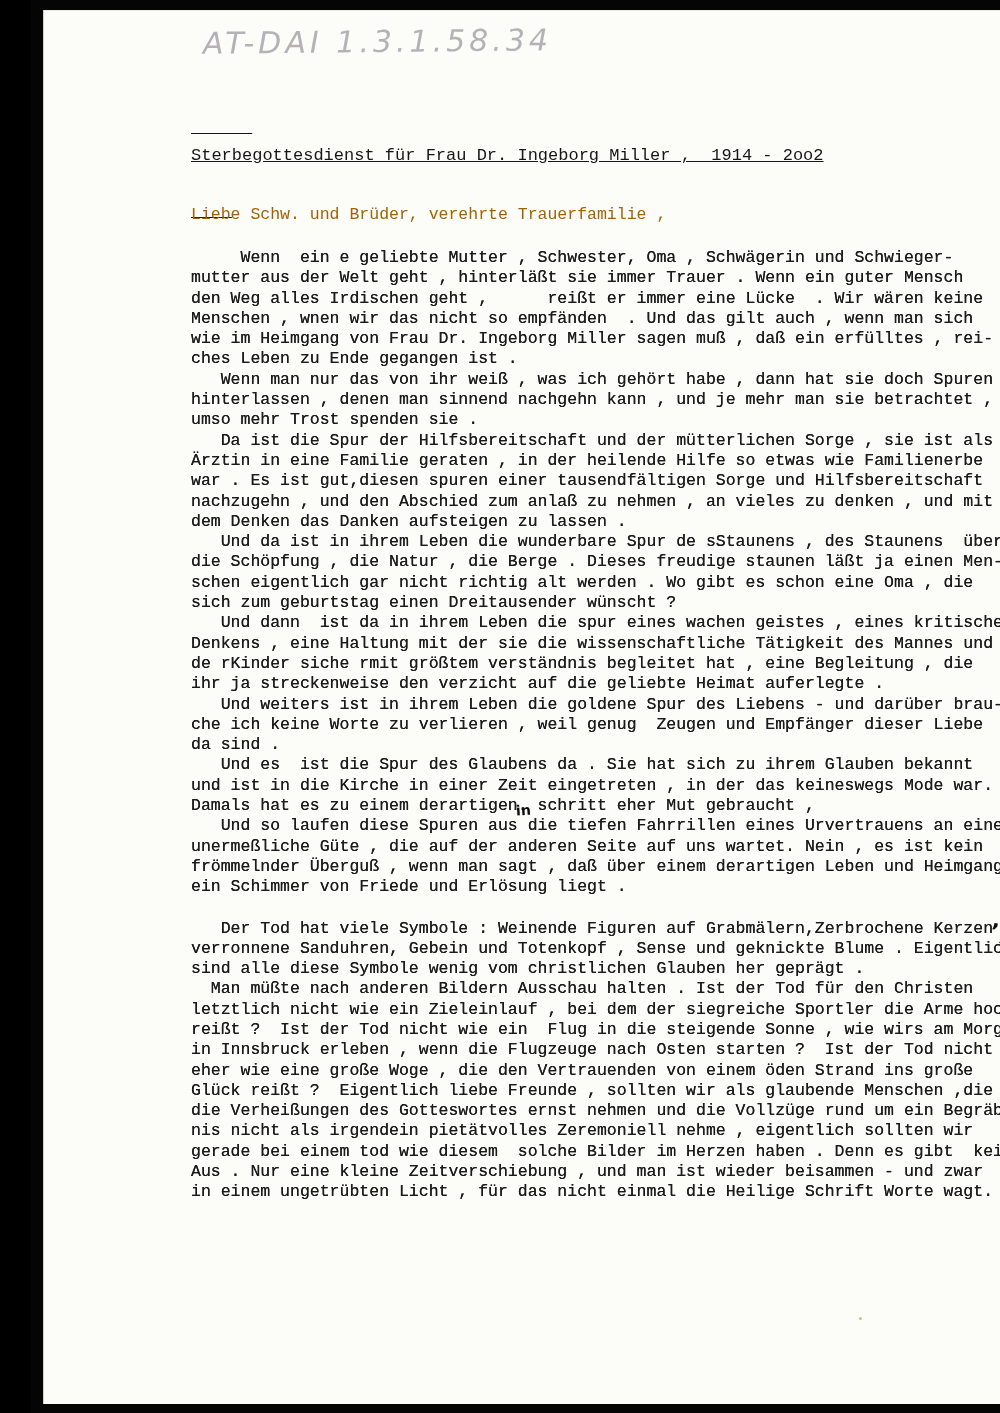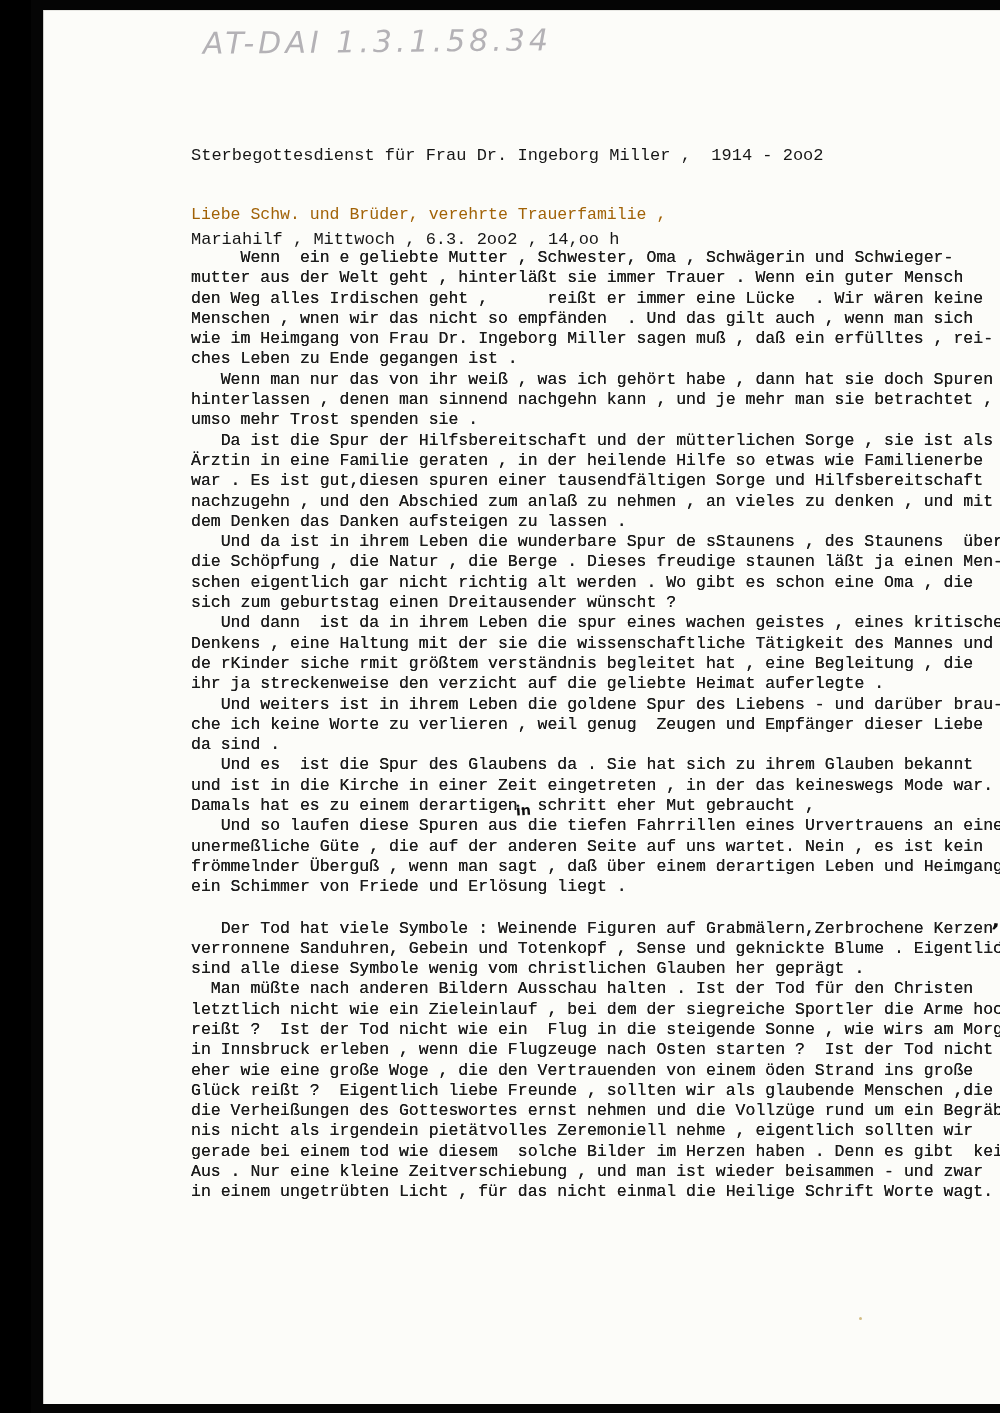--- a/index.html
+++ b/index.html
@@ -30,20 +30,21 @@
     transform:rotate(-0.6deg);
     white-space:pre;
   }
   .doc-header{
     position:absolute;
     left:148px;top:76px;
     font-size:17px;
     line-height:28px;
     color:#161616;
     white-space:pre;
+    text-decoration:underline;
   }
   .salutation{
     position:absolute;
     left:148px;top:195px;
     font-size:16.5px;
     color:#a16207;
     white-space:pre;
   }
   .doc-body{
     position:absolute;
@@ -97,21 +98,20 @@
 </head>
 <body>
 
 <div class="scan">
   <div class="page">
 
     <div class="pencil-note">AT-DAI 1.3.1.58.34</div>
 
     <div class="doc-header">
       <div>Sterbegottesdienst für Frau Dr. Ingeborg Miller ,  1914 - 2oo2</div>
-      <div>Mariahilf , Mittwoch , 6.3. 2oo2 , 14,oo h</div>
     </div>
 
     <div class="salutation">Liebe Schw. und Brüder, verehrte Trauerfamilie ,</div>
 
     <div class="doc-body">
       <p>     Wenn  ein e geliebte Mutter , Schwester, Oma , Schwägerin und Schwieger-
 mutter aus der Welt geht , hinterläßt sie immer Trauer . Wenn ein guter Mensch
 den Weg alles Irdischen geht ,      reißt er immer eine Lücke  . Wir wären keine
 Menschen , wnen wir das nicht so empfänden  . Und das gilt auch , wenn man sich
 wie im Heimgang von Frau Dr. Ingeborg Miller sagen muß , daß ein erfülltes , rei-

